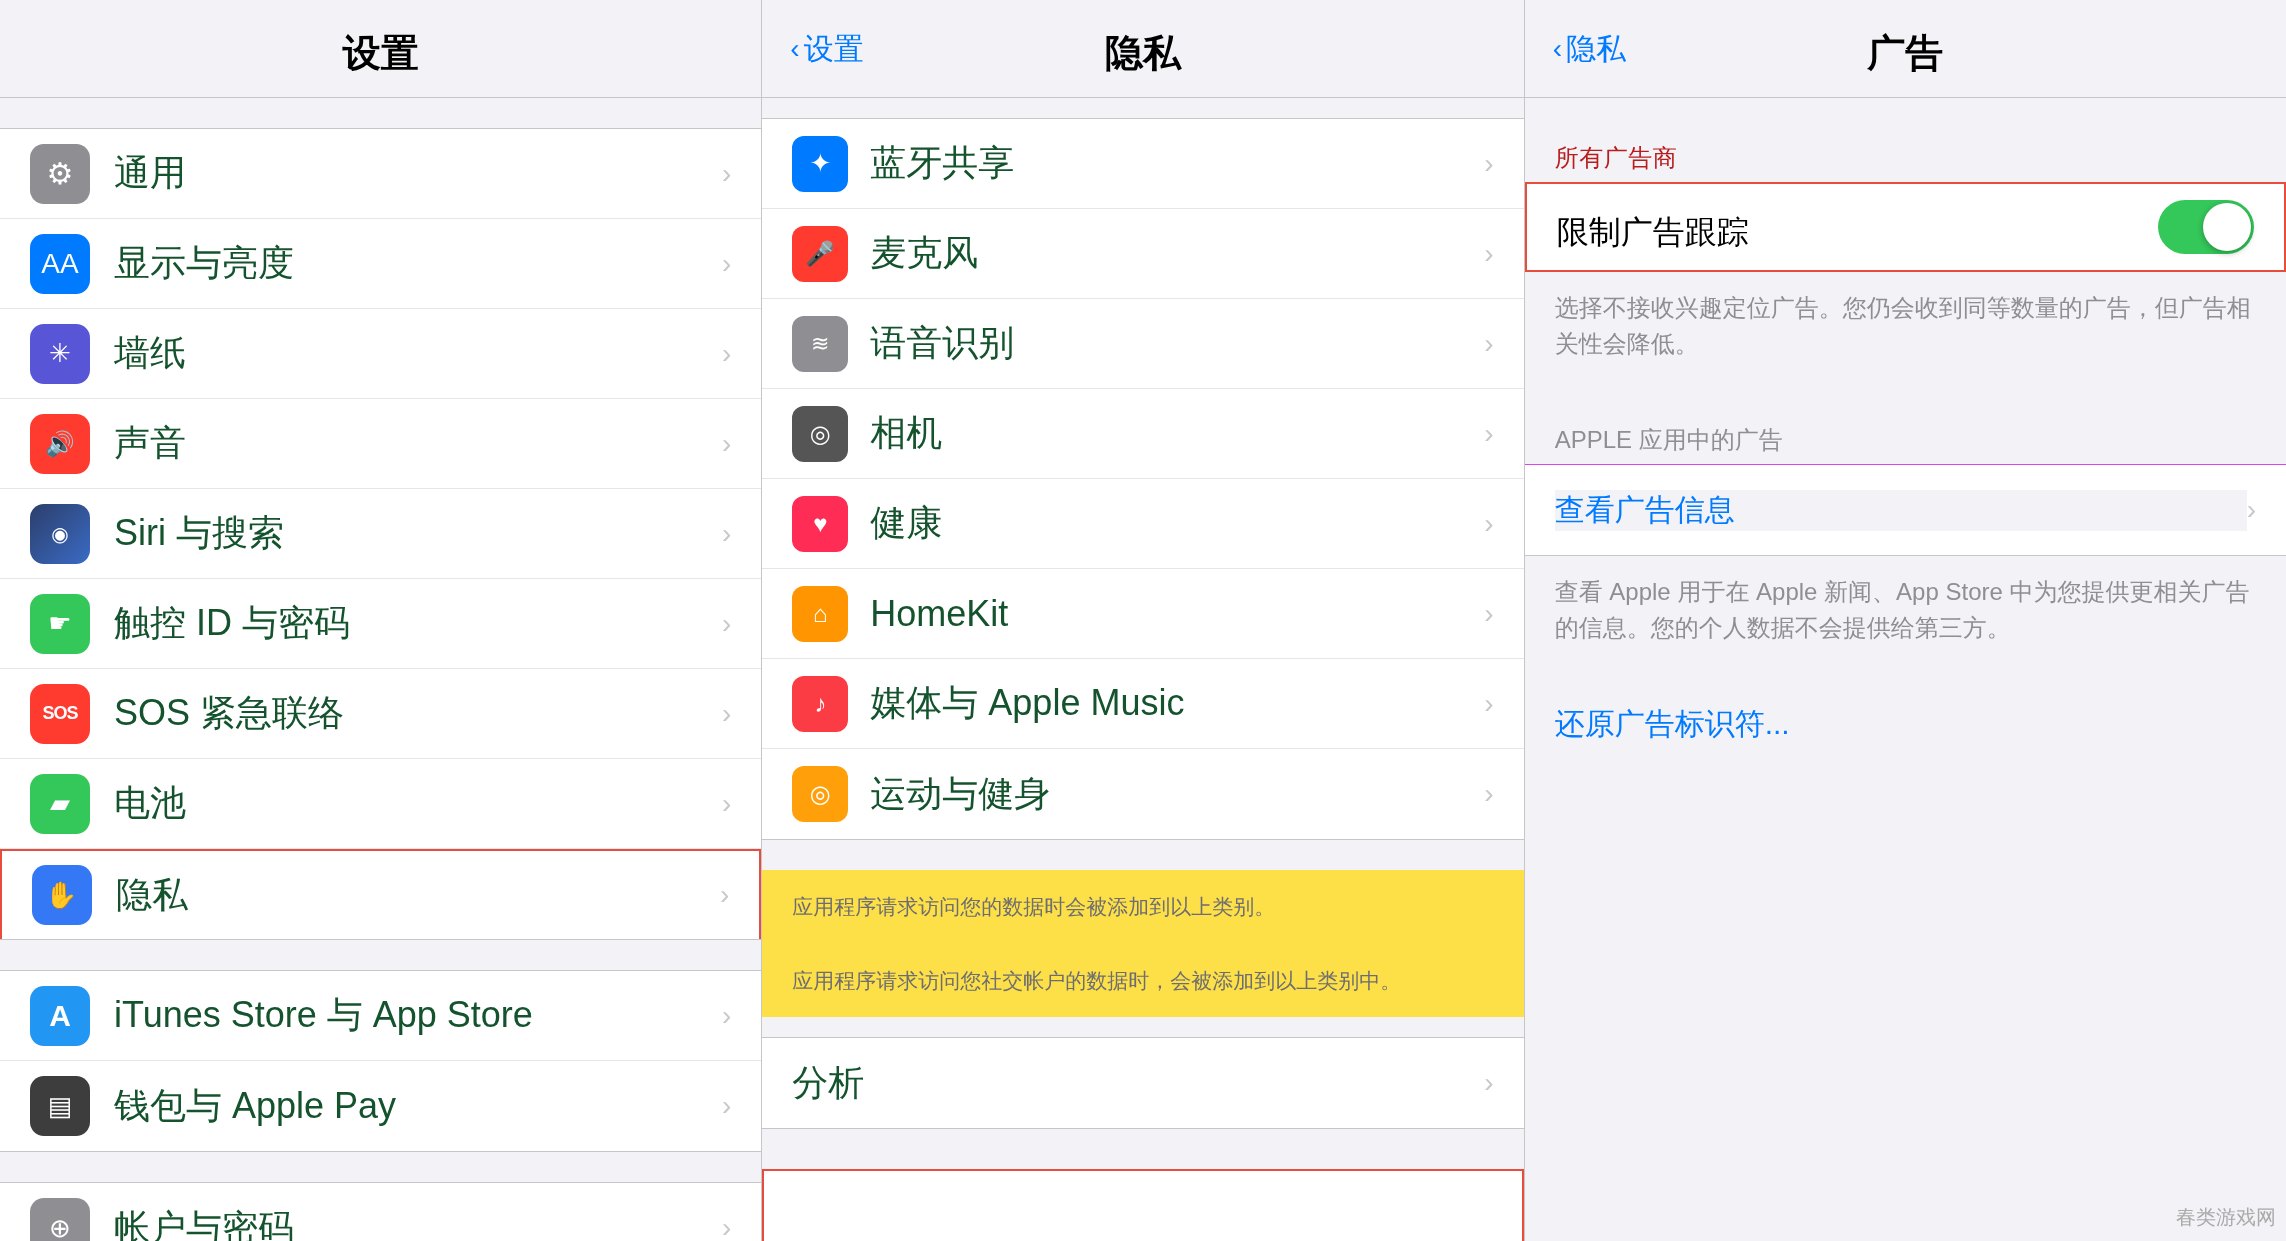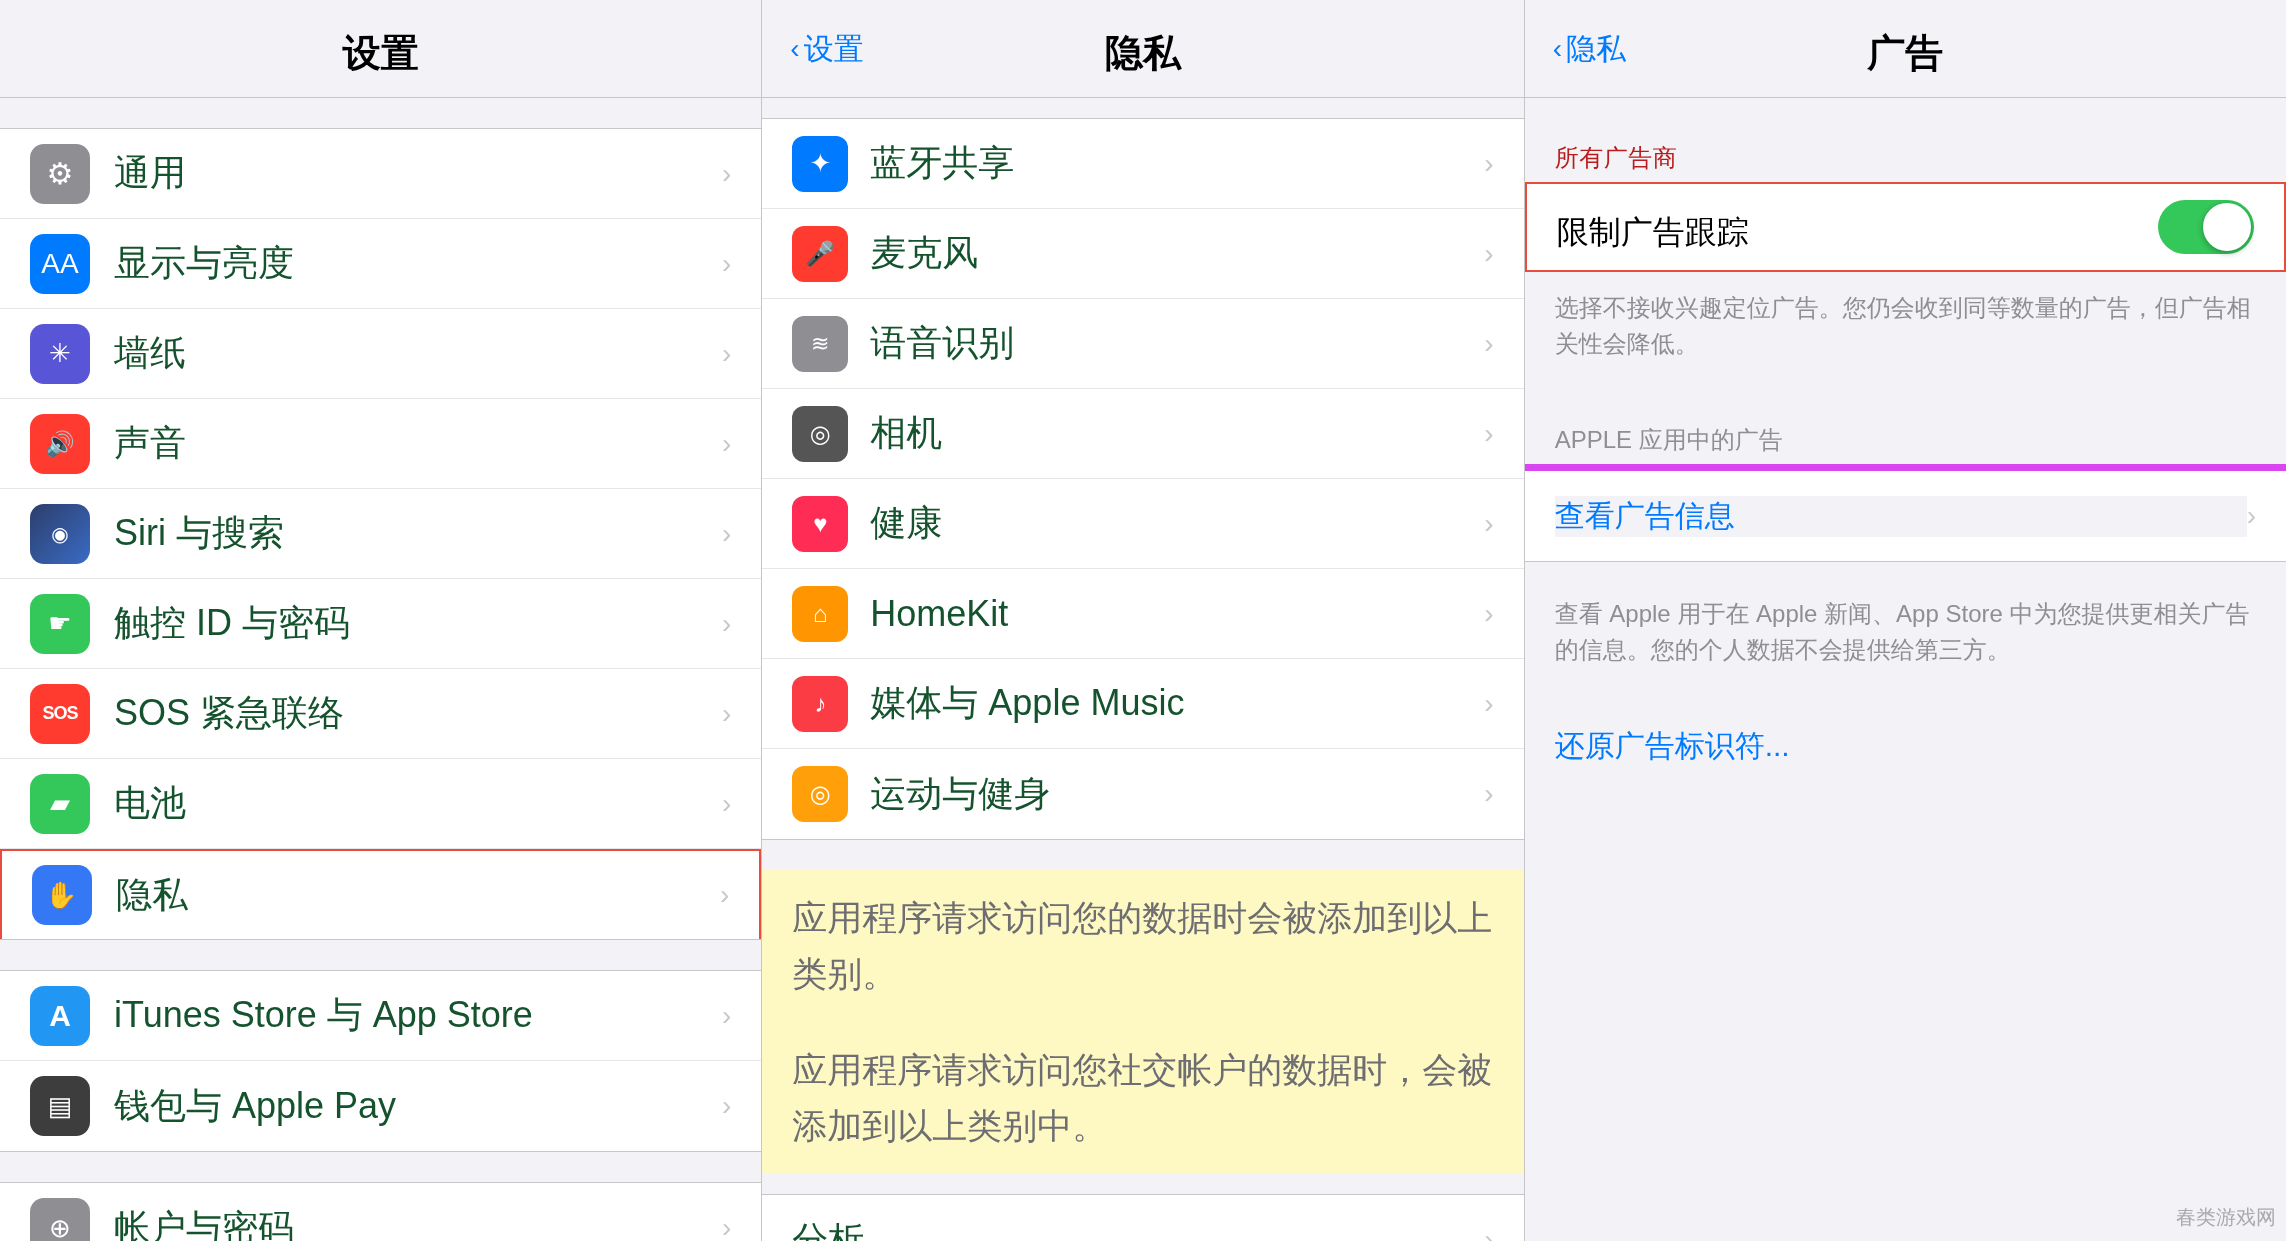--- a/index.html
+++ b/index.html
@@ -129,23 +129,23 @@
     .ad-panel {
       flex: 1;
       background: #f2f2f7;
       display: flex;
       flex-direction: column;
       overflow: hidden;
     }
 
     .ad-section {
       background: #fff;
-      border-top: 7px solid #d946ef;
+      border-top: 1px solid #d946ef;
       border-bottom: 1px solid #c6c6c8;
-      margin-bottom: 16px;
+      margin-bottom: 0;
     }
 
     .ad-section-title {
       font-size: 24px;
       color: #b91c1c;
       padding: 24px 30px 8px;
       text-transform: uppercase;
       letter-spacing: 0.5px;
     }
 
@@ -207,25 +207,25 @@
     .ad-section-header {
       font-size: 24px;
       color: #8e8e93;
       padding: 24px 30px 8px;
       text-transform: uppercase;
       background: #f2f2f7;
     }
 
     
     .note-text {
-      font-size: 35px;
+      font-size: 21px;
       color: #6d6d72;
       padding: 20px 30px;
       line-height: 1.6;
-      background: #fef9c3;
+      background: #fde047;
     }
 
     
     .bg-gray { background: #8e8e93; }
     .bg-blue { background: #007aff; }
     .bg-red { background: #ff3b30; }
     .bg-purple { background: #5856d6; }
     .bg-green { background: #34c759; }
     .bg-sos { background: #ff3b30; }
     .bg-battery { background: #34c759; }

